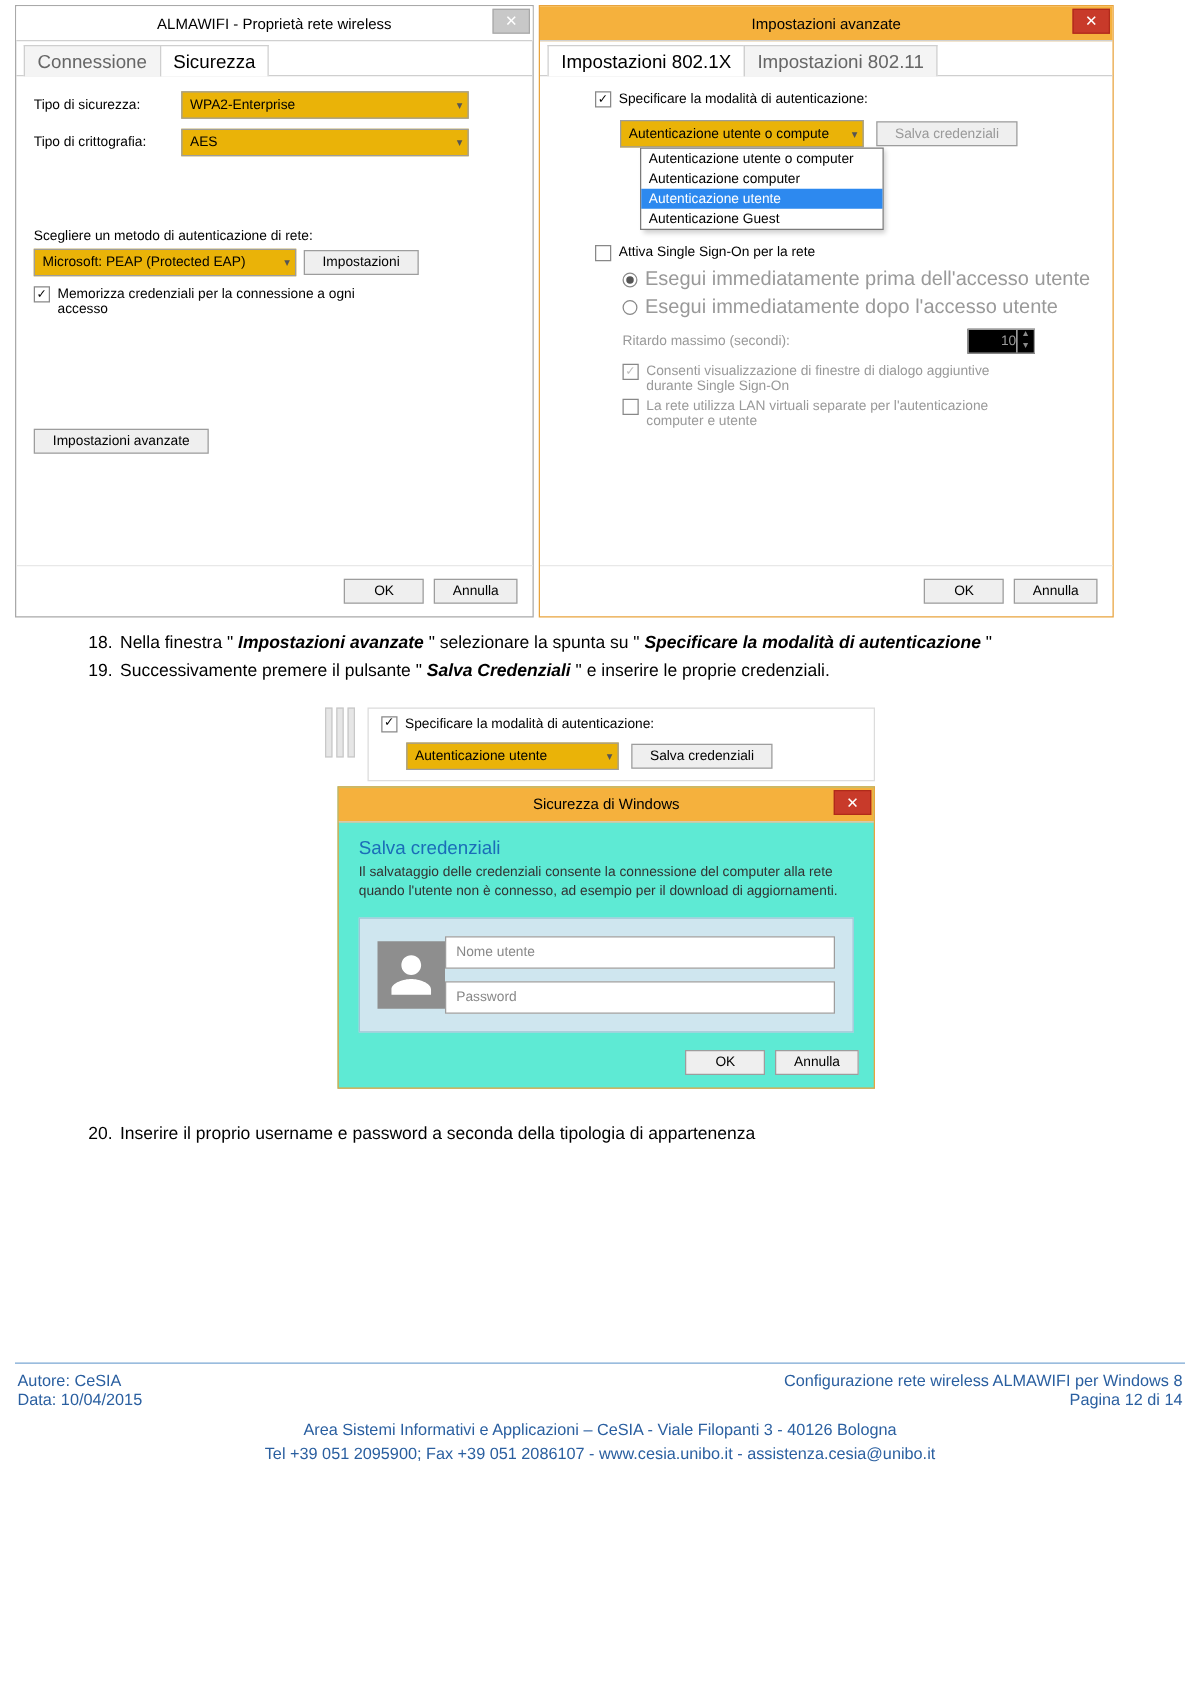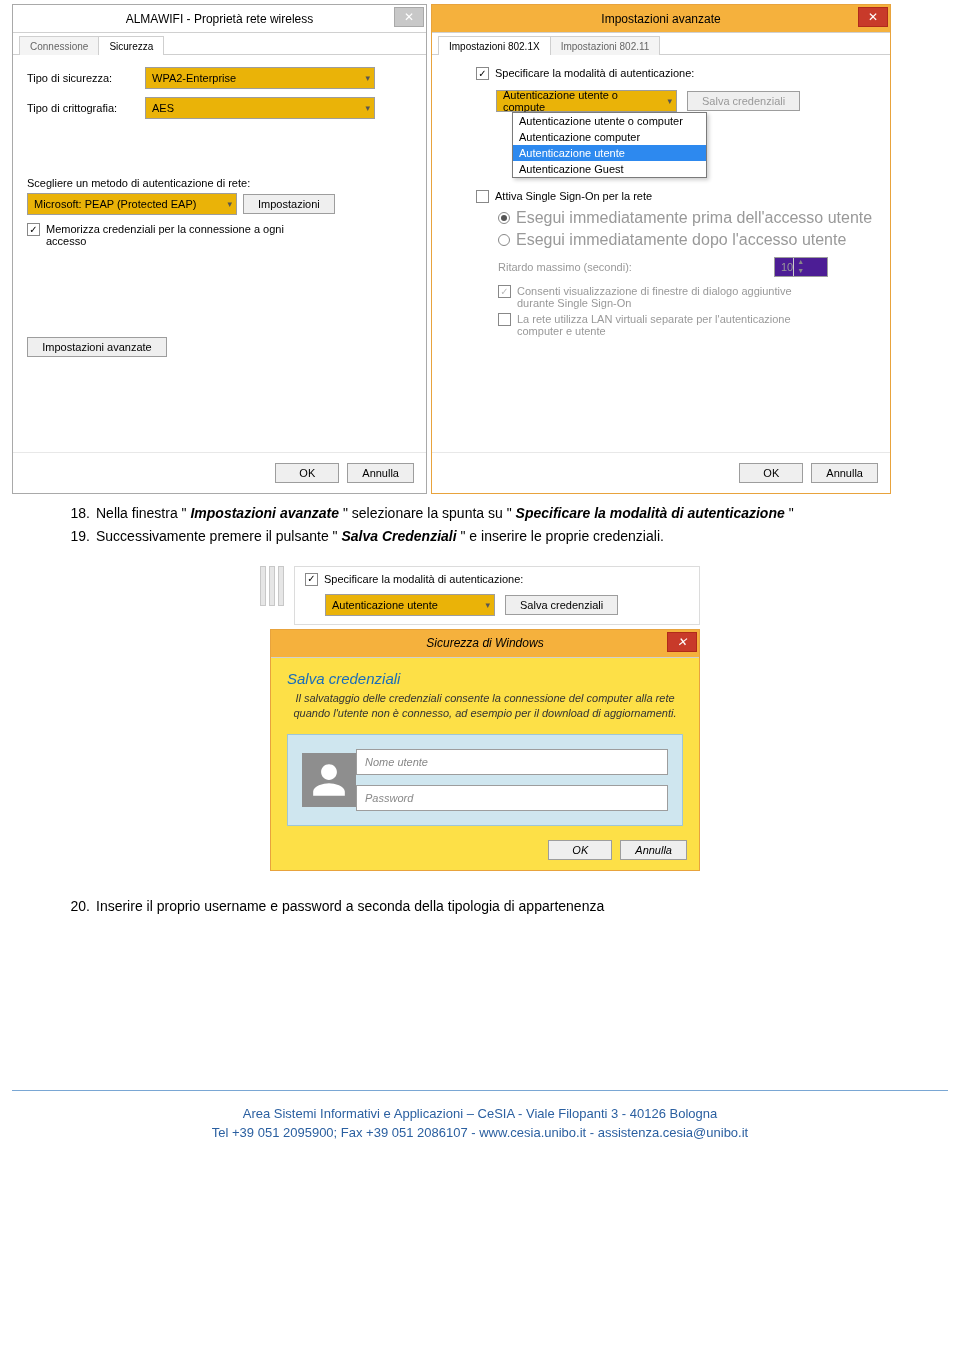--- a/index.html
+++ b/index.html
@@ -41,21 +41,21 @@
     display: flex; align-items: center; justify-content: center;
     font-size: 12px; line-height: 1;
     border: 1px solid #a9a9a9;
   }
   .close-btn.red { background: #c83a2a; border-color:#b02a1a; }
   .tabbar {
     display: flex;
     padding: 2px 6px 0 6px;
     border-bottom: 1px solid #cfcfcf;
     gap: 0;
-    font-size: 10px;
+    font-size: 15px;
   }
   .tab {
     padding: 4px 10px 3px 10px;
     background: #fff;
     border: 1px solid #cfcfcf;
     border-bottom: none;
     margin-right: -1px;
     position: relative;
     top: 1px;
   }
@@ -102,21 +102,21 @@
     position:absolute;
     border:1px solid #7a7a7a;
     background:#fff;
     font-size:11px;
     box-shadow: 2px 2px 4px rgba(0,0,0,0.2);
   }
   .dropdown-list .opt { padding:2px 6px; white-space:nowrap; }
   .dropdown-list .opt.selected { background:#2d89ef; color:#fff; }
   .spinner {
     width:54px; height:20px; border:1px solid #9d9d9d; display:flex; align-items:center;
-    justify-content:flex-start; padding:0 0 0 6px; font-size:11px; color:#999; background:#4c1d95;
+    justify-content:flex-end; padding:0 0 0 6px; font-size:11px; color:#999; background:#000000;
   }
   .spinner .spins { width:14px; height:100%; border-left:1px solid #ccc; display:flex; flex-direction:column; }
   .spinner .spins span { flex:1; font-size:7px; line-height:1; text-align:center; color:#888;}
   .section-indent { margin-left: 22px; }
   
   .instructions { padding: 10px 40px 10px 60px; font-family: Verdana, sans-serif; font-size: 14px; line-height:1.35; }
   .instructions .item { display:flex; margin-bottom:4px; }
   .instructions .num { width:36px; flex-shrink:0; text-align:right; padding-right:6px; }
   .instructions .txt { flex:1; }
   .instructions .txt .ital { font-style: italic; font-weight: bold; }
@@ -124,26 +124,26 @@
   .mid-wrap { display:flex; justify-content:center; padding: 6px 0 16px 0; }
   .mid-stack { position:relative; width:440px; }
   .thin-bars { position:absolute; left:0; top:0; width:30px; height:40px; display:flex; gap:3px; }
   .thin-bars span { width:6px; background:#e6e6e6; border:1px solid #c8c8c8; height:100%; }
   .adv-snippet {
     margin-left:34px;
     border:1px solid #dcdcdc; background:#fff; padding:6px 10px 8px 10px; font-size:11px;
   }
   .win-sec {
     margin-top:4px; margin-left:10px;
-    border:1px solid #e8a33d; background:#fde047;font-style:italic;
+    border:1px solid #e8a33d; background:#5eead4;
   }
   .win-sec .titlebar { background:#f5b13d; justify-content:center; }
   .sec-body { padding:12px 16px 8px 16px; font-size:11px; }
   .sec-body h4 { color:#1a6db8; font-size:15px; margin:0 0 4px 0; font-weight:normal; }
-  .sec-body p { margin:0 0 14px 0; color:#333; font-size:11px; line-height:1.35;text-align:center; }
+  .sec-body p { margin:0 0 14px 0; color:#333; font-size:11px; line-height:1.35; }
   .cred-box {
     background:#cfe6ef; border:1px solid #9fc6d6; padding:14px; display:flex; align-items:center;
   }
   .avatar {
     width:54px; height:54px; background:#8e8e8e;
     display:flex; align-items:center; justify-content:center;
   }
   .avatar svg { width:38px; height:38px; fill:#fff; }
   .inputs { flex:1; display:flex; flex-direction:column; gap:10px; }
   .txtinput {
@@ -222,21 +222,21 @@
     <div class="tabbar">
       <div class="tab"><span>Impostazioni 802.1X</span></div>
       <div class="tab inactive"><span>Impostazioni 802.11</span></div>
     </div>
     <div class="body-area" style="position:relative;">
       <div class="chk" style="margin-left:30px; margin-bottom:10px;">
         <span class="chkbox">✓</span>
         <span>Specificare la modalità di autenticazione:</span>
       </div>
       <div style="margin-left:50px; display:flex; gap:10px; align-items:center; position:relative;">
-        <div class="select" style="width:181px">
+        <div class="select" style="width:195px">
           <span>Autenticazione utente o compute</span>
           <span class="arrow">▾</span>
         </div>
         <div class="btn" style="color:#999;"><span>Salva credenziali</span></div>
 
         <div class="dropdown-list" style="left:0; top:22px; width:195px;margin-left:16px;">
           <div class="opt"><span>Autenticazione utente o computer</span></div>
           <div class="opt"><span>Autenticazione computer</span></div>
           <div class="opt selected"><span>Autenticazione utente</span></div>
           <div class="opt"><span>Autenticazione Guest</span></div>
@@ -361,17 +361,27 @@
 
 <div class="instructions">
   <div class="item">
     <span class="num">20.</span>
     <span class="txt">Inserire il proprio username e password a seconda della tipologia di appartenenza</span>
   </div>
 </div>
 
 <hr class="footer-sep">
 <div class="footer">
+  <div class="row1">
+    <div>
+      <div>Autore: CeSIA</div>
+      <div>Data: 10/04/2015</div>
+    </div>
+    <div style="text-align:right;">
+      <div>Configurazione rete wireless ALMAWIFI per Windows 8</div>
+      <div>Pagina 12 di 14</div>
+    </div>
+  </div>
   <div class="center">
     <div>Area Sistemi Informativi e Applicazioni – CeSIA - Viale Filopanti 3 - 40126 Bologna</div>
     <div>Tel +39 051 2095900; Fax +39 051 2086107 - www.cesia.unibo.it - assistenza.cesia@unibo.it</div>
   </div>
 </div>
 
 </body></html>

